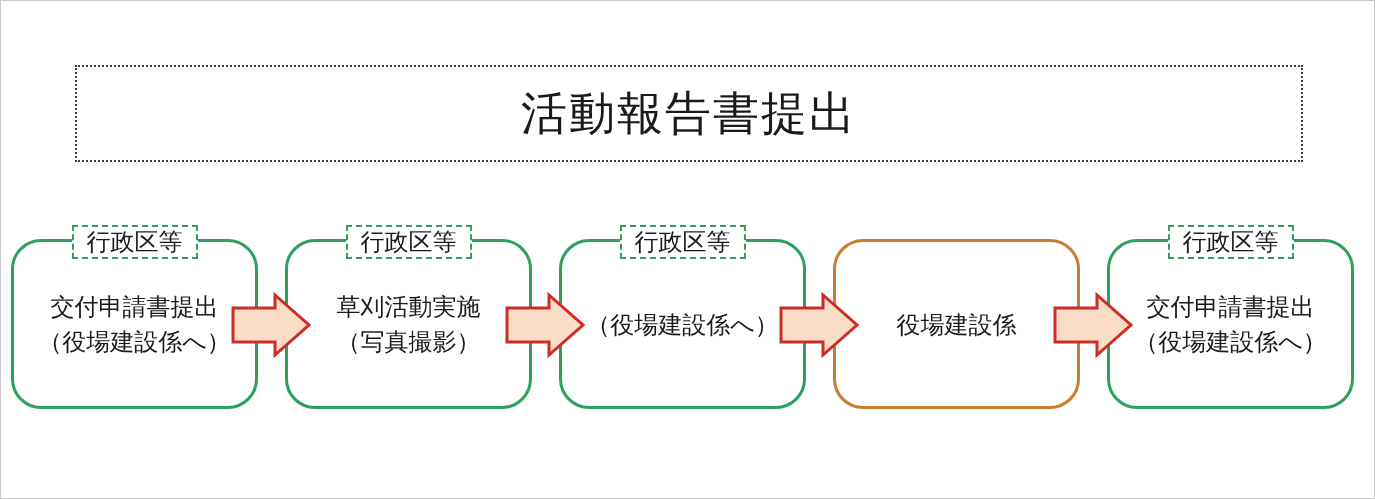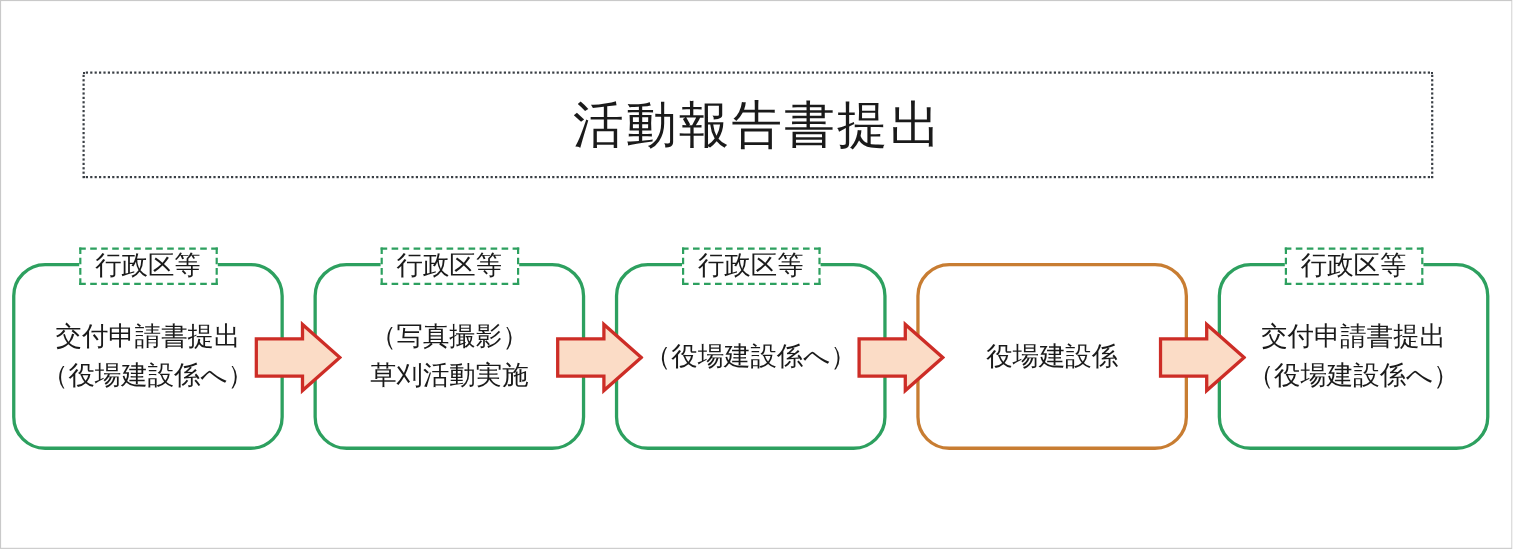--- a/index.html
+++ b/index.html
@@ -58,22 +58,22 @@
         <div>交付申請書提出</div>
         <div>（役場建設係へ）</div>
       </div>
     </div>
 
     <div class="step" data-theme="green">
       <div class="step-label">
         <span>行政区等</span>
       </div>
       <div class="step-lines">
+        <div>草刈活動実施</div>
         <div>（写真撮影）</div>
-        <div>草刈活動実施</div>
         <div></div>
       </div>
     </div>
 
     <div class="step" data-theme="green">
       <div class="step-label">
         <span>行政区等</span>
       </div>
       <div class="step-lines">
         <div>（役場建設係へ）</div>

